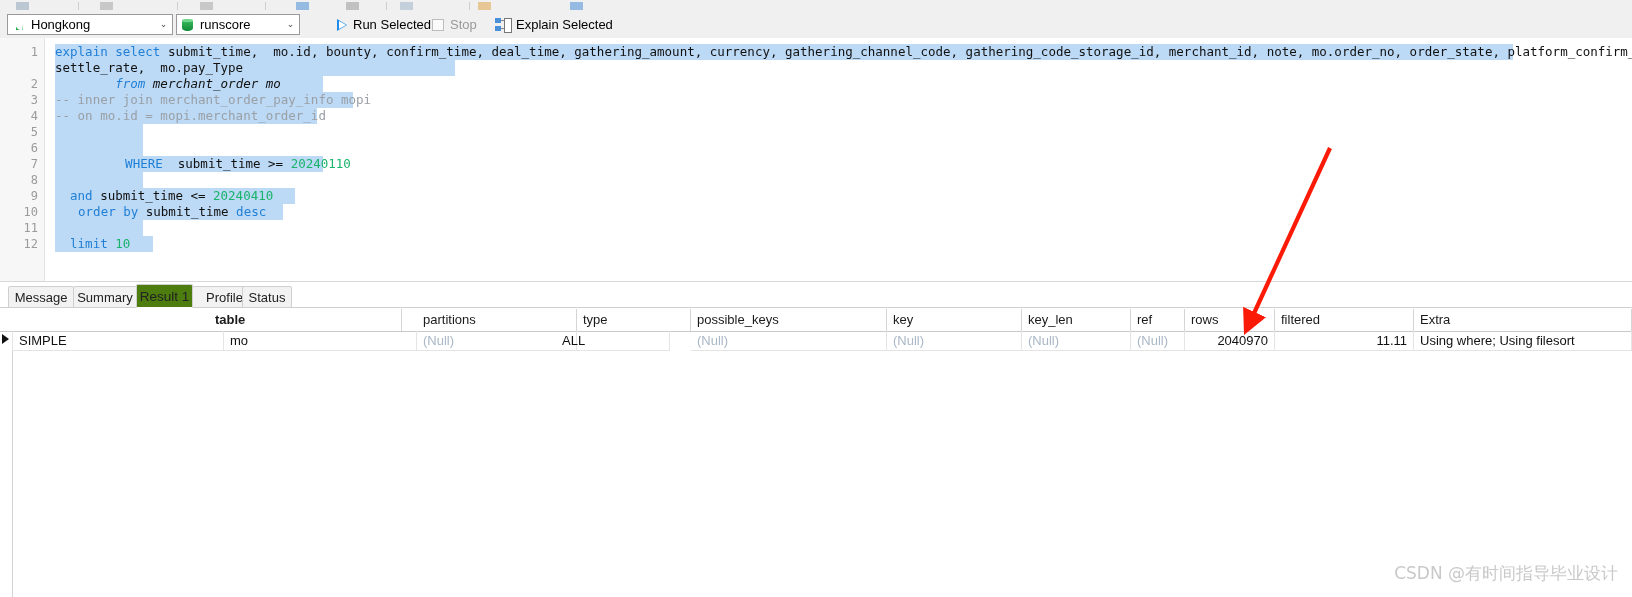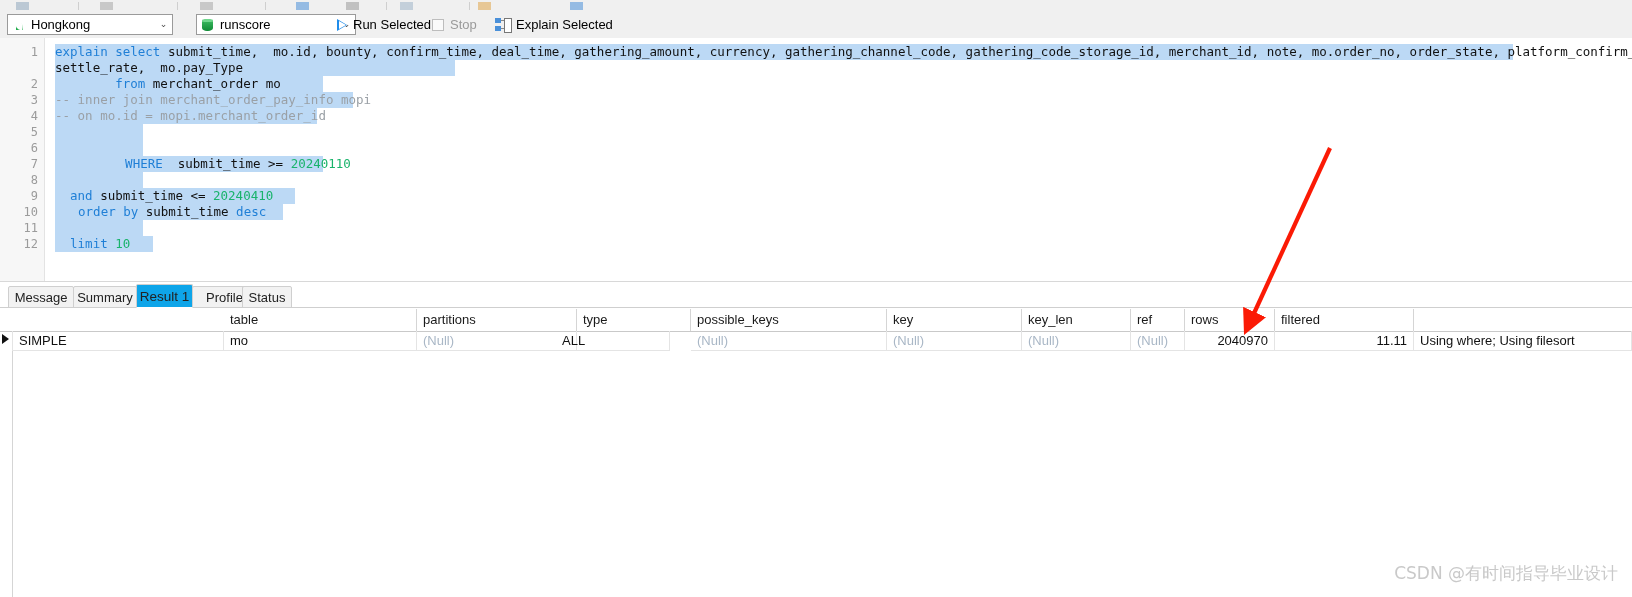--- a/index.html
+++ b/index.html
@@ -40,21 +40,21 @@
   }
   .combo .cbicon{
     width:14px;height:14px;margin-left:4px;margin-right:5px;
     flex:0 0 auto;position:relative;
   }
   .combo .cblabel{flex:1 1 auto;white-space:nowrap;overflow:hidden;}
   .combo .cbarrow{
     width:17px;flex:0 0 auto;text-align:center;color:#4a4a4a;font-size:9px;line-height:19px;
   }
   #combo-conn{left:7px;width:166px;}
-  #combo-db{left:196px;width:160px;}
+  #combo-db{left:176px;width:124px;}
   
   .leaf-ico{
     width:14px;height:14px;background:#23ad4d;border-radius:2px;position:relative;
   }
   .leaf-ico:after{
     content:"";position:absolute;left:3px;top:2px;width:8px;height:10px;
     background:#fff;border-radius:0 7px 0 7px;transform:rotate(8deg);
   }
   .leaf-ico:before{
     content:"";position:absolute;left:3.5px;top:3px;width:7px;height:9px;
@@ -151,21 +151,21 @@
   }
   .tab{
     position:absolute;top:4px;height:22px;
     border:1px solid #cfcfcf;background:#f2f2f2;
     display:flex;align-items:center;justify-content:center;
     font-size:13px;color:#222;box-sizing:border-box;
     border-radius:2px 2px 0 0;
     padding:0 7px;white-space:nowrap;
   }
   .tab.active{
-    top:2px;height:24px;background:#0ea5e9;border-bottom-color:#ffffff;
+    top:2px;height:24px;background:#4d7c0f;border-bottom-color:#ffffff;
     z-index:3;font-size:13.5px;text-align:center;
   }
   
   .grid{
     position:absolute;left:0;top:27px;width:1632px;height:289px;background:#fff;
   }
   .gridhead{
     position:absolute;left:0;top:0;width:1632px;height:22px;
     border-bottom:1px solid #c9c9c9;background:#ffffff;
   }
@@ -274,21 +274,21 @@
       <div class="ln" style="top: 166px;">10</div>
       <div class="ln" style="top: 182px;">11</div>
       <div class="ln" style="top: 198px;">12</div>
     </div>
   <div class="codearea" id="code-area">
       <div class="selblock" style="left: 10px; top: 6px; height: 16px; width: 1458px;"></div>
       <div class="cl" style="top: 6px; left: 10px;"><span class="kw">explain select </span><span class="pl">submit_time,  mo.id, bounty, confirm_time, deal_time, gathering_amount, currency, gathering_channel_code, gathering_code_storage_id, merchant_id, note, mo.order_no, order_state, platform_confirm_time,</span></div>
       <div class="selblock" style="left: 10px; top: 22px; height: 16px; width: 400px;"></div>
       <div class="cl" style="top: 22px; left: 10px;"><span class="pl">settle_rate,  mo.pay_Type</span></div>
       <div class="selblock" style="left: 10px; top: 38px; height: 16px; width: 268px;"></div>
-      <div class="cl" style="top: 38px; left: 10px;"><span class="kw">        from </span><span class="pl">merchant_order mo</span></div>
+      <div class="cl" style="top: 38px; left: 10px; font-style: italic;"><span class="kw">        from </span><span class="pl">merchant_order mo</span></div>
       <div class="selblock" style="left: 10px; top: 54px; height: 16px; width: 298px;"></div>
       <div class="cl" style="top: 54px; left: 10px;"><span class="cm">-- inner join merchant_order_pay_info mopi</span></div>
       <div class="selblock" style="left: 10px; top: 70px; height: 16px; width: 262px;"></div>
       <div class="cl" style="top: 70px; left: 10px;"><span class="cm">-- on mo.id = mopi.merchant_order_id</span></div>
       <div class="selblock" style="left: 10px; top: 86px; height: 16px; width: 88px;"></div>
       <div class="cl" style="top: 86px; left: 10px;"></div>
       <div class="selblock" style="left: 10px; top: 102px; height: 16px; width: 88px;"></div>
       <div class="cl" style="top: 102px; left: 10px;"></div>
       <div class="selblock" style="left: 10px; top: 118px; height: 16px; width: 268px;"></div>
       <div class="cl" style="top: 118px; left: 10px; padding-left: 40px;"><span class="kw">    WHERE</span><span class="pl">  submit_time &gt;= </span><span class="num">20240110</span></div>
@@ -311,29 +311,30 @@
       <div class="tab" style="left: 8px; width: 66px;">Message</div>
       <div class="tab" style="left: 73px; width: 64px;">Summary</div>
       <div class="tab active" style="left: 136px; width: 57px;">Result 1</div>
       <div class="tab" style="left: 192px; width: 65px;">Profile</div>
       <div class="tab" style="left: 242px; width: 50px;">Status</div>
     </div>
 
   <div class="grid">
     <div class="rowsel-gutter"></div>
     <div class="gridhead" id="grid-head">
-        <div class="gh" style="left: 224px; width: 193px;">table</div>
+        <div class="gh" style="left: 209px; width: 193px; font-weight: bold;">table</div>
         <div class="gh" style="left: 417px; width: 160px;">partitions</div>
         <div class="gh" style="left: 577px; width: 114px;">type</div>
         <div class="gh" style="left: 691px; width: 196px;">possible_keys</div>
         <div class="gh" style="left: 887px; width: 135px;">key</div>
         <div class="gh" style="left: 1022px; width: 109px;">key_len</div>
         <div class="gh" style="left: 1131px; width: 54px;">ref</div>
         <div class="gh" style="left: 1185px; width: 90px;">rows</div>
         <div class="gh" style="left: 1275px; width: 139px;">filtered</div>
+        <div class="gh" style="left: 1414px; width: 218px;">Extra</div>
       </div>
     <div class="datarow" id="grid-row-0">
         <div class="gc" style="left: 12px; width: 212px; border-left: 1px solid rgb(228, 228, 228);">SIMPLE</div>
         <div class="gc" style="left: 224px; width: 193px;">mo</div>
         <div class="gc nullv" style="left: 417px; width: 160px;">(Null)</div>
         <div class="gc" style="left: 556px; width: 114px;">ALL</div>
         <div class="gc nullv" style="left: 691px; width: 196px;">(Null)</div>
         <div class="gc nullv" style="left: 887px; width: 135px;">(Null)</div>
         <div class="gc nullv" style="left: 1022px; width: 109px;">(Null)</div>
         <div class="gc nullv" style="left: 1131px; width: 54px;">(Null)</div>

